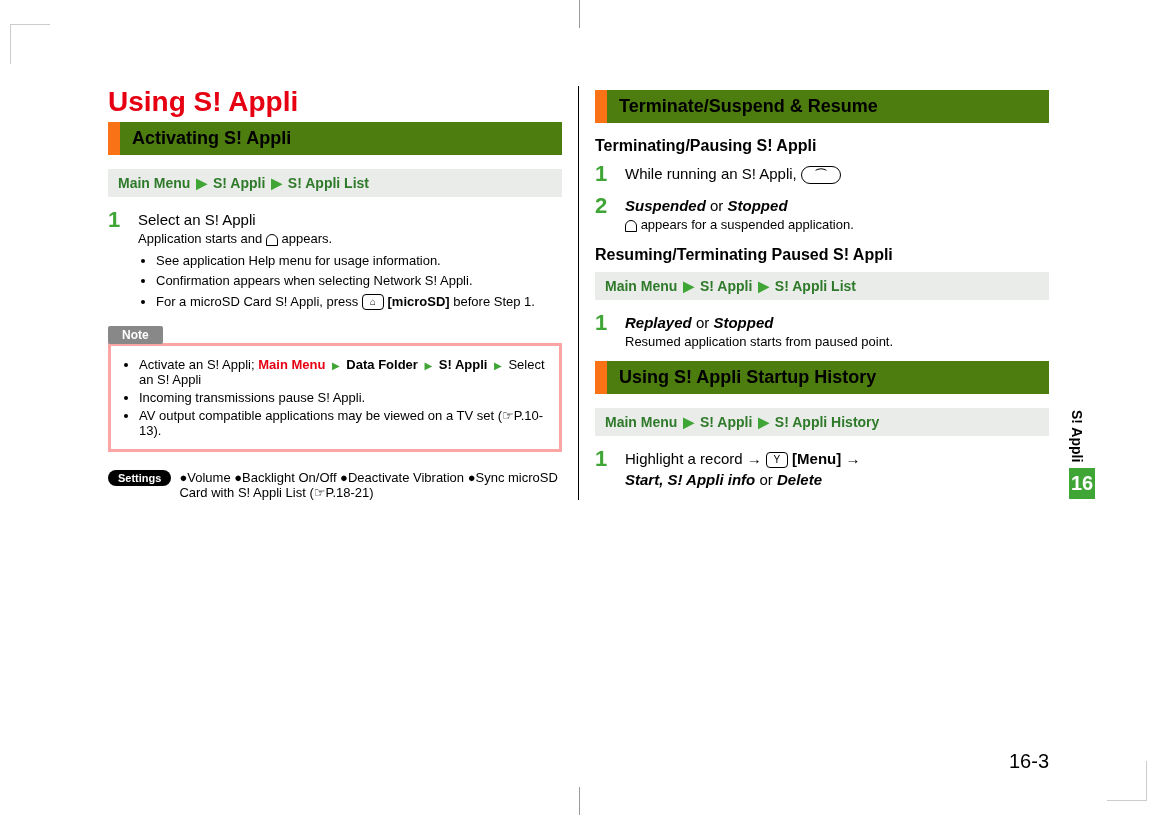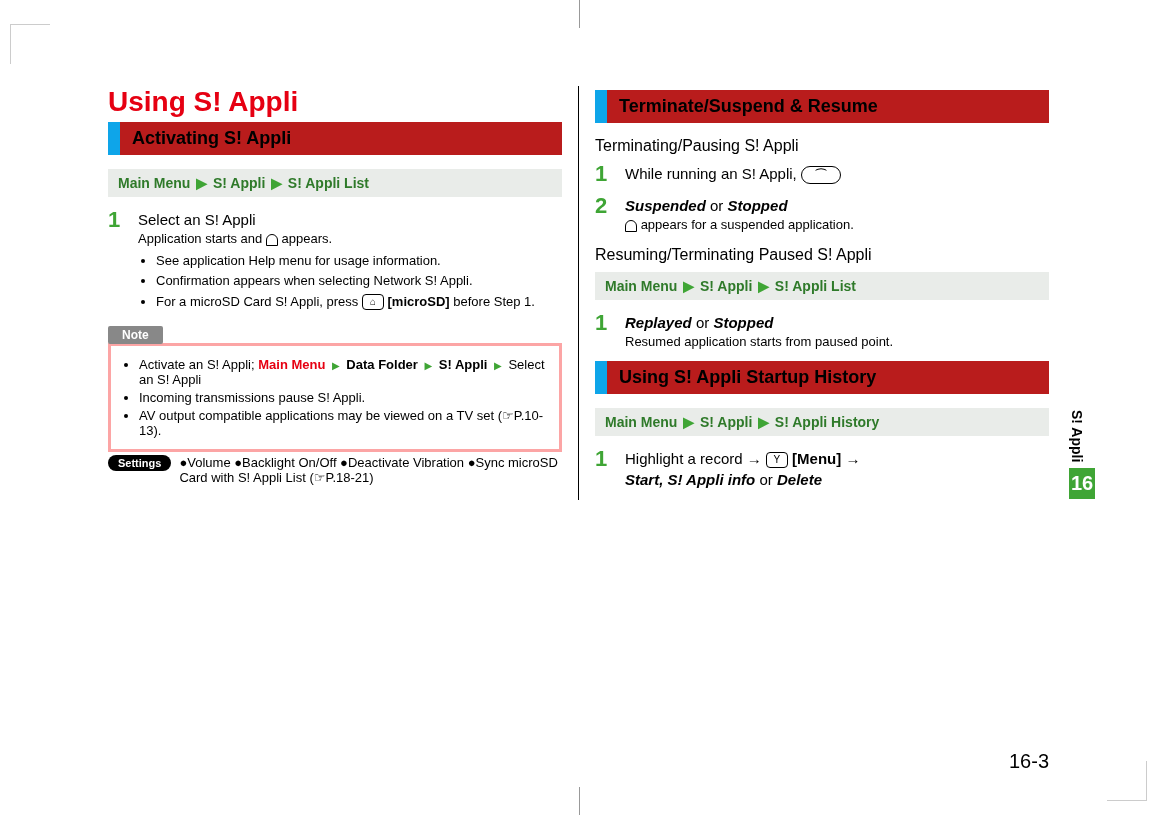--- a/index.html
+++ b/index.html
@@ -25,22 +25,22 @@
     width: 1px;
     background: #000;
   }
   .main-title {
     font-size: 28px;
     font-weight: 700;
     color: #e60012;
     margin: 0 0 4px 0;
   }
   .section-head {
-    background: #b91c1c;
-    border-left: 12px solid #0ea5e9;
+    background: #4d7c0f;
+    border-left: 12px solid #f97316;
     padding: 6px 12px;
     font-size: 18px;
     font-weight: 700;
     color: #000;
     margin: 4px 0 14px 0;
   }
   .nav-bar {
     background: #e9ece9;
     padding: 6px 10px;
     font-size: 14px;
@@ -82,33 +82,33 @@
   .tip-row { display: flex; align-items: center; gap: 8px; margin-top: 14px; }
   .tip-pill {
     background: #3fa535;
     color: #fff;
     font-size: 12px;
     font-weight: 700;
     padding: 3px 14px;
     border-radius: 12px;
   }
   .dots { flex: 1; height: 4px; background-image: radial-gradient(circle, #3fa535 2px, transparent 2px); background-size: 16px 4px; background-repeat: repeat-x; }
-  .settings-row { display:flex; gap:8px; align-items:flex-start; margin-top:3px; font-size:13px; }
+  .settings-row { display:flex; gap:8px; align-items:flex-start; margin-top:18px; font-size:13px; }
   .settings-pill {
     background: #000;
     color: #fff;
     font-size: 11px;
     font-weight: 700;
     padding: 2px 10px;
     border-radius: 10px;
     white-space: nowrap;
   }
   .sub-heading {
     font-size: 16px;
-    font-weight: 400;
+    font-weight: 700;
     margin: 12px 0 8px 0;
   }
   .icon-circ {
     display: inline-block;
     border: 1px solid #000;
     border-radius: 999px;
     width: 40px;
     height: 18px;
     text-align: center;
     font-size: 12px;

